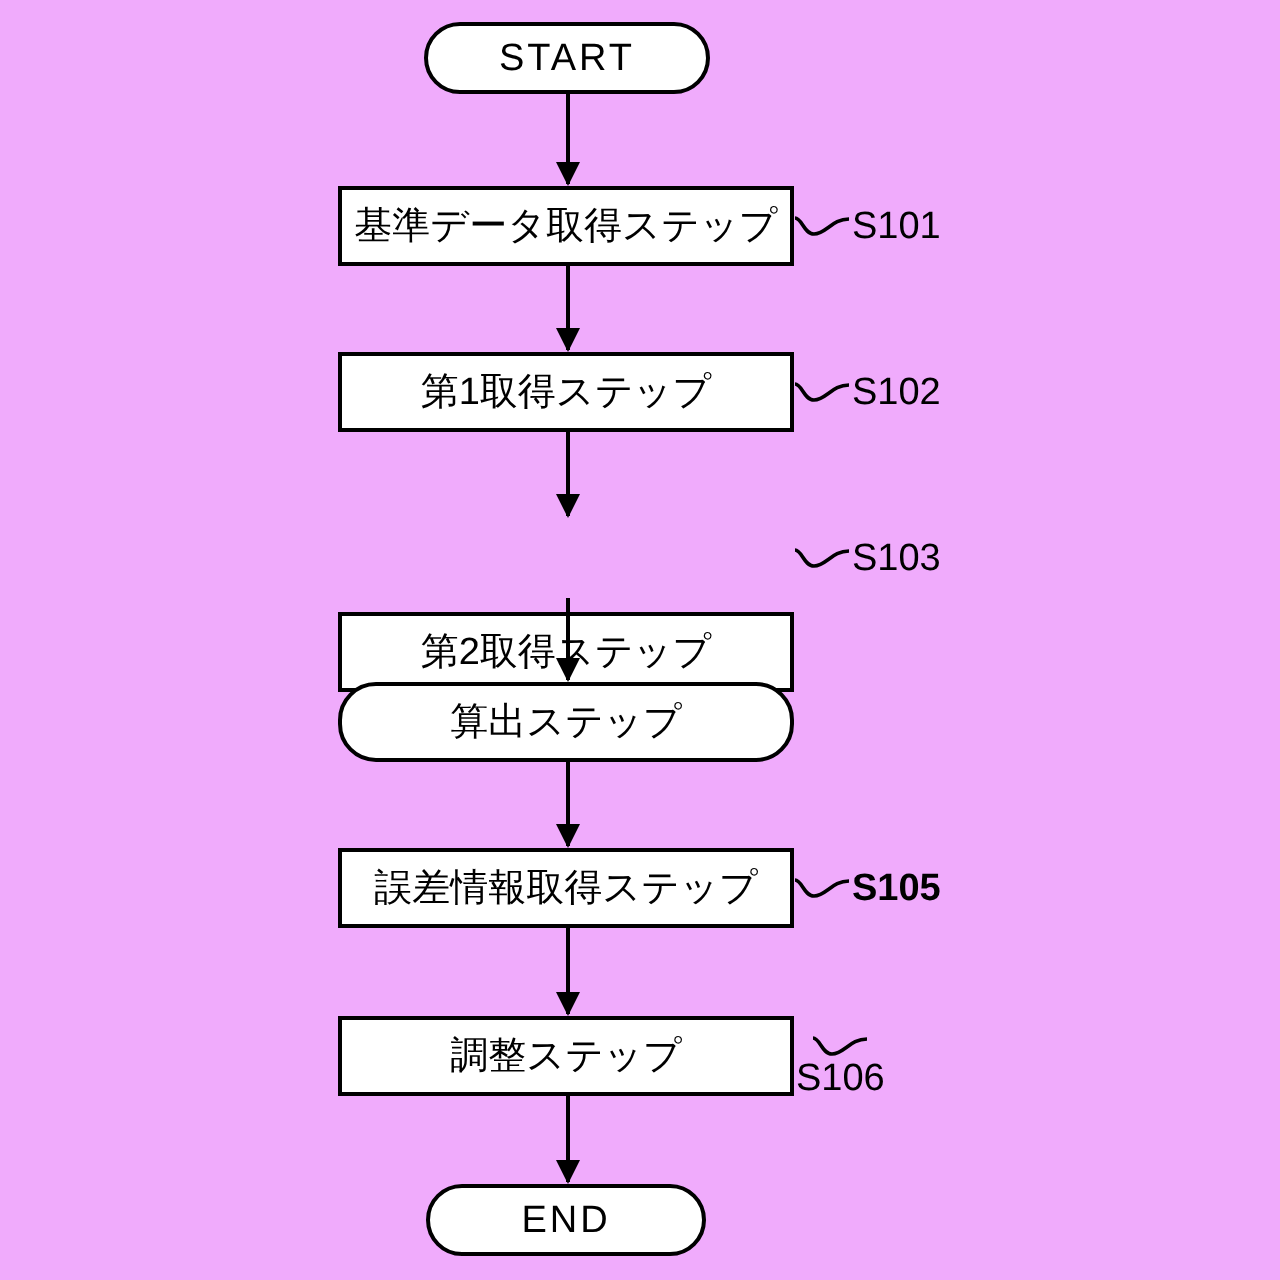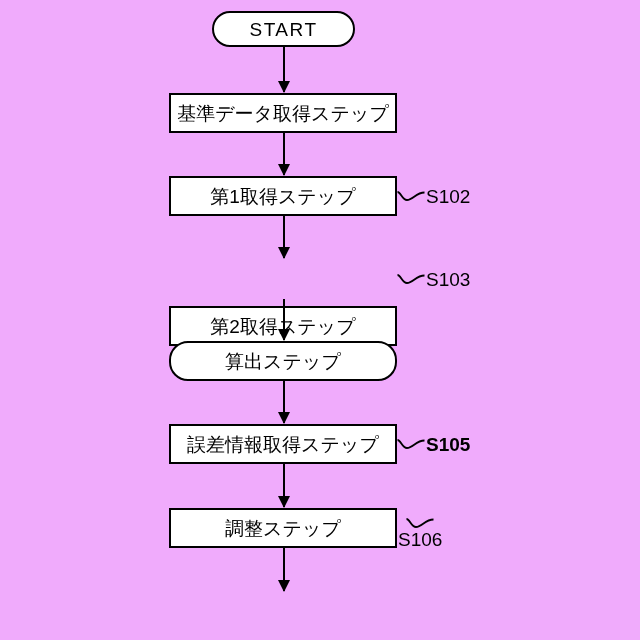--- a/index.html
+++ b/index.html
@@ -112,20 +112,26 @@
 
   <div class="terminal" id="start-terminal">
     <span class="term-label">START</span>
   </div>
 
   <div class="arrow" style="top:47px;height:45px;"></div>
 
   <div class="process-box" style="top:93px;">
     <span class="box-label">基準データ取得ステップ</span>
   </div>
+  <div class="step-tag" style="top:101px;">
+    <svg class="tilde-icon" viewBox="0 0 28 14">
+      <path d="M0.5 3 C4 3, 5 11, 10 11 C16 11, 19 3.5, 27.5 3.5" fill="none" stroke="#000000" stroke-width="1.8"></path>
+    </svg>
+    <span class="tag-label">S101</span>
+  </div>
 
   <div class="arrow" style="top:133px;height:42px;"></div>
 
   <div class="process-box" style="top:176px;">
     <span class="box-label">第1取得ステップ</span>
   </div>
   <div class="step-tag" style="top:184px;">
     <svg class="tilde-icon" viewBox="0 0 28 14">
       <path d="M0.5 3 C4 3, 5 11, 10 11 C16 11, 19 3.5, 27.5 3.5" fill="none" stroke="#000000" stroke-width="1.8"></path>
     </svg>
@@ -169,14 +175,17 @@
   </div>
   <div class="step-tag" style="top:516px;flex-direction:column;">
     <svg class="tilde-icon" viewBox="0 0 28 14">
       <path d="M0.5 3 C4 3, 5 11, 10 11 C16 11, 19 3.5, 27.5 3.5" fill="none" stroke="#000000" stroke-width="1.8"></path>
     </svg>
     <span class="tag-label">S106</span>
   </div>
 
   <div class="arrow" style="top:548px;height:43px;"></div>
 
+  <div class="terminal" id="end-terminal">
+    <span class="term-label">END</span>
+  </div>
 
 </div>
 
 </body></html>

